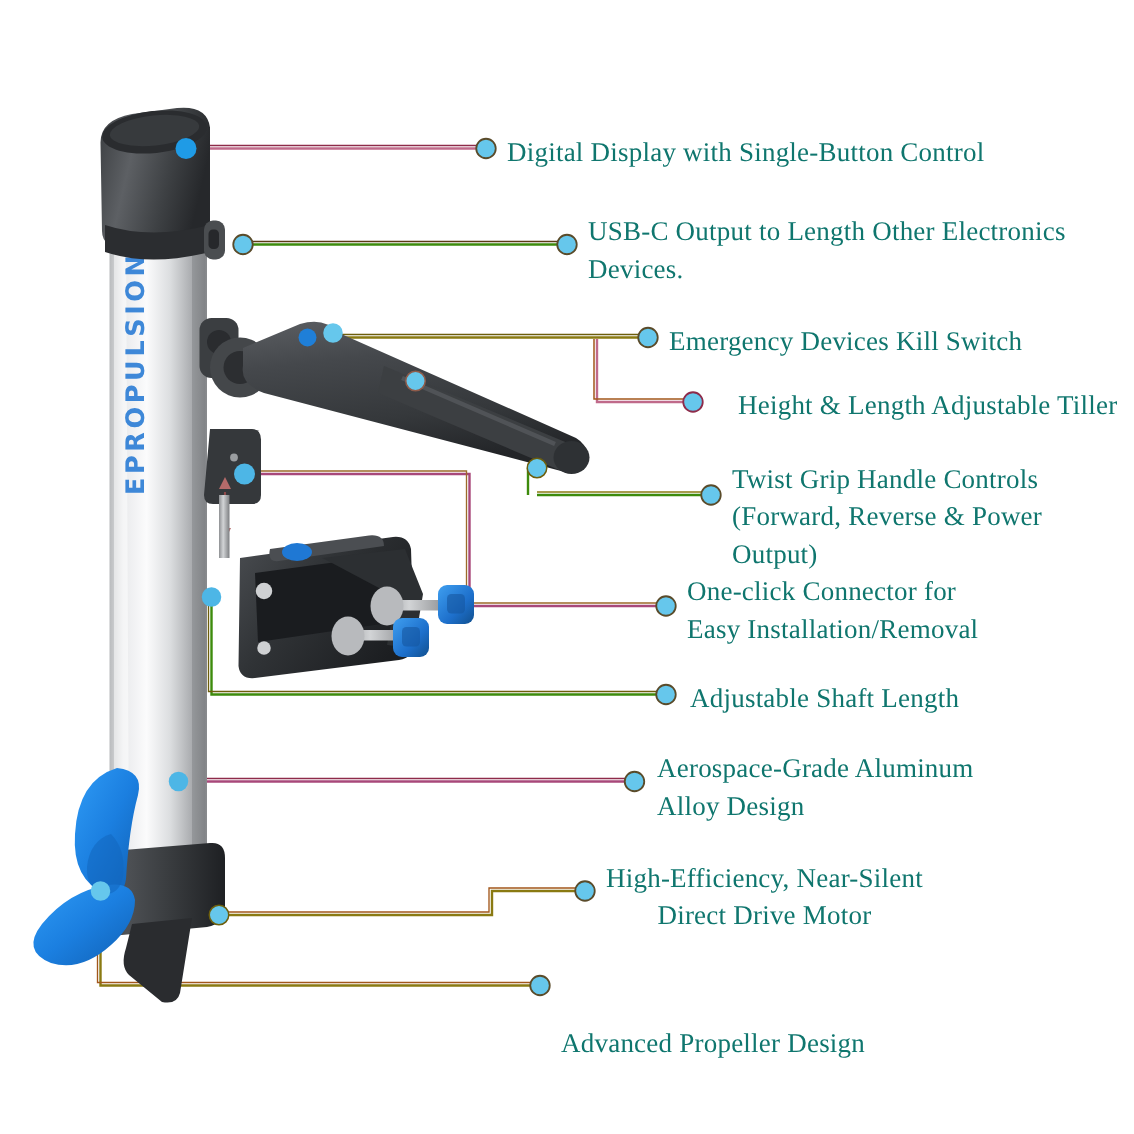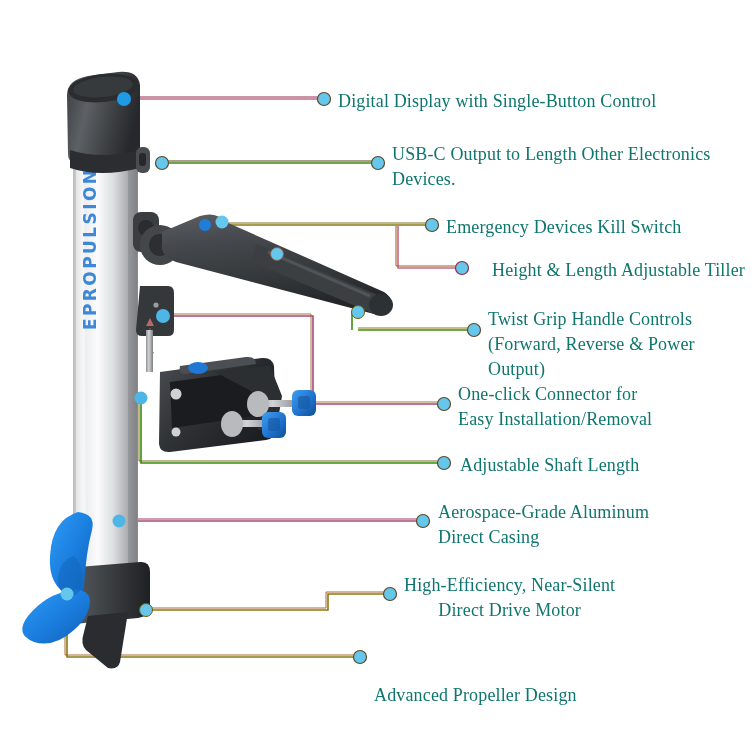--- a/index.html
+++ b/index.html
@@ -241,20 +241,20 @@
 
   <div class="callout-label" style="left:488px; top:307px;">Twist Grip Handle Controls
 (Forward, Reverse &amp; Power Output)</div>
 
   <div class="callout-label" style="left:460px; top:453px;">Adjustable Shaft Length</div>
 
   <div class="callout-label" style="left:458px; top:382px;">One-click Connector for
 Easy Installation/Removal</div>
 
   <div class="callout-label" style="left:438px; top:500px;">Aerospace-Grade Aluminum
-Direct Casing</div>
+Alloy Design</div>
 
   <div class="callout-label" style="left:404px; top:573px;text-align:center;">High-Efficiency, Near-Silent
 Direct Drive Motor</div>
 
   <div class="callout-label" style="left:374px; top:683px;">Advanced Propeller Design</div>
 
 </div>
 
 </body></html>

